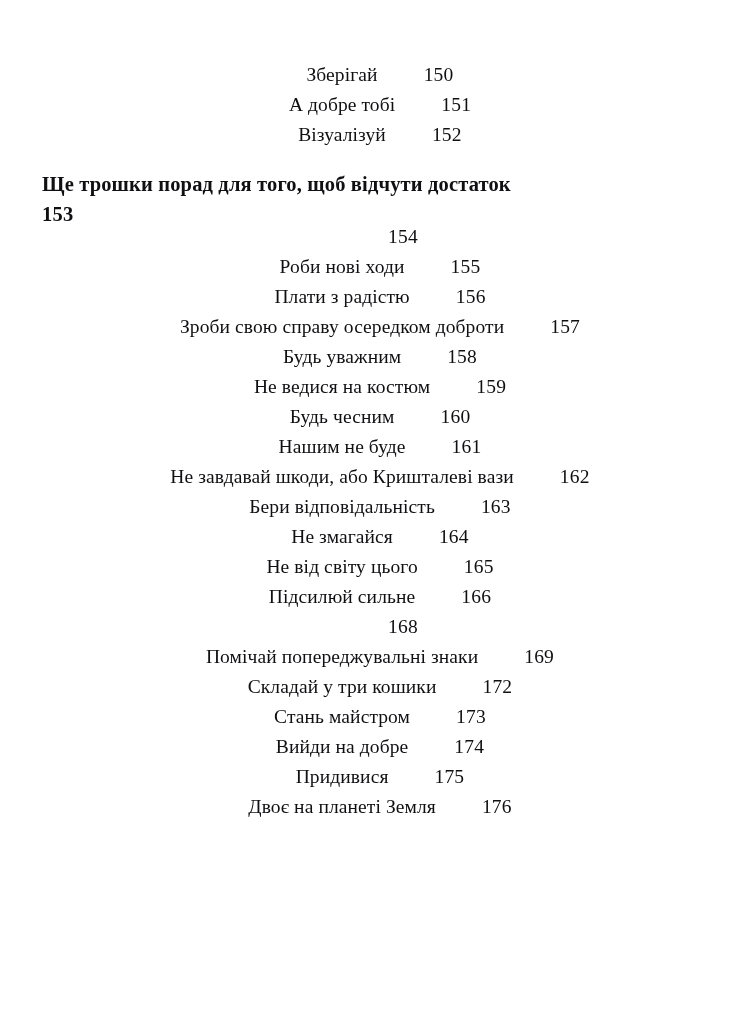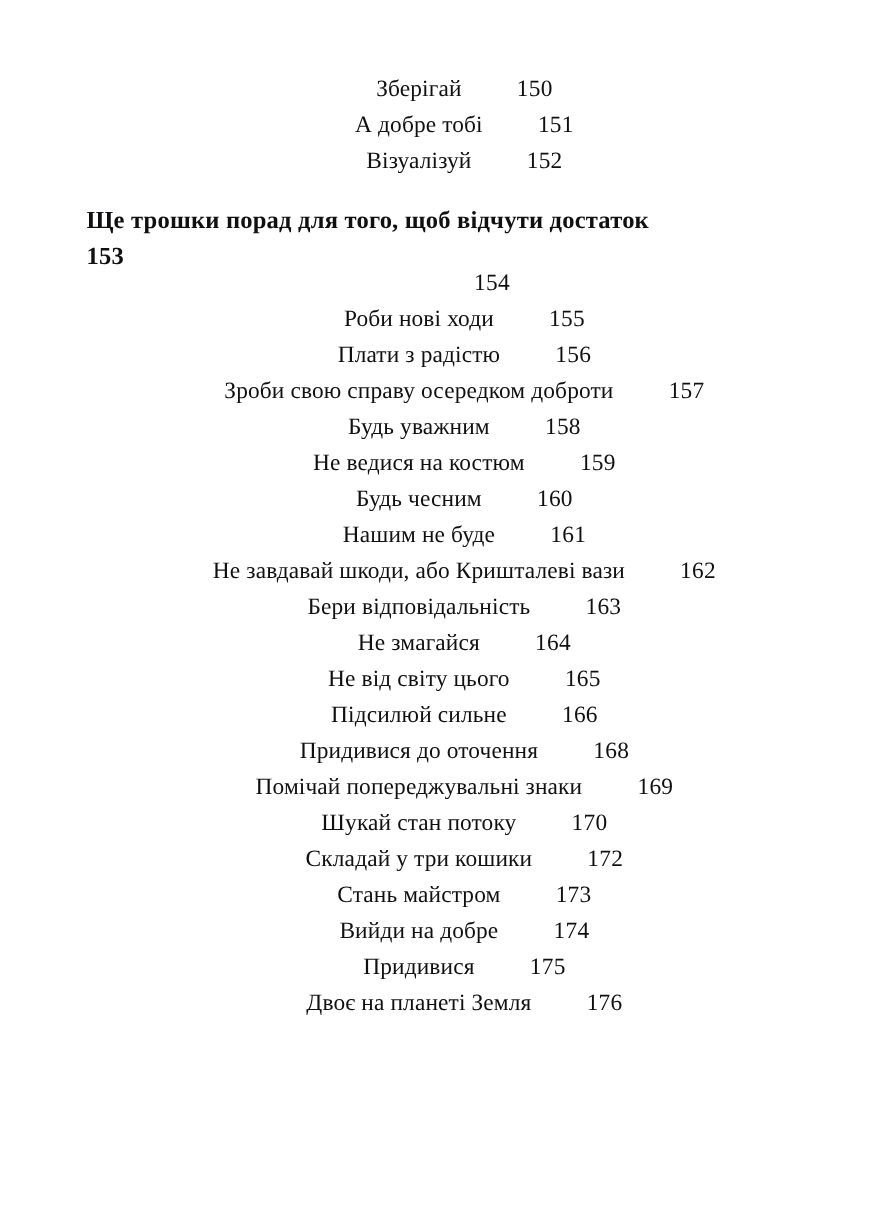--- a/index.html
+++ b/index.html
@@ -32,21 +32,21 @@
   }
 
   
   .toc-entry {
     display: flex;
     flex-direction: row;
     align-items: baseline;
     justify-content: center;
     width: 100%;
     
-    padding-left: 32px;
+    padding-left: 18px;
     box-sizing: border-box;
     height: 30px;
     line-height: 30px;
     white-space: nowrap;
   }
 
   .toc-entry .entry-title {
     font-size: 19.5px;
     letter-spacing: 0.1px;
   }
@@ -67,21 +67,21 @@
     flex-direction: column;
   }
   .toc-entry.is-heading .entry-title {
     font-size: 20.5px;
     font-weight: bold;
     letter-spacing: 0.15px;
   }
   .toc-entry.is-heading .entry-page {
     font-size: 20.5px;
     font-weight: bold;
-    margin-left: 40px;
+    margin-left: 24px;
     text-align: right;
   }
 </style>
 </head>
 <body style="background: rgb(255, 255, 255); color: rgb(16, 15, 18);">
 
 <div id="toc-page">
   <div class="toc-list" id="toc-list">
       <div class="toc-entry">
         <span class="entry-title">Зберігай</span>
@@ -144,30 +144,25 @@
       </div>
       <div class="toc-entry">
         <span class="entry-title">Не від світу цього</span>
         <span class="entry-page">165</span>
       </div>
       <div class="toc-entry">
         <span class="entry-title">Підсилюй сильне</span>
         <span class="entry-page">166</span>
       </div>
       <div class="toc-entry">
-        <span class="entry-title">Придивися до оточення</span>
         <span class="entry-page">168</span>
       </div>
       <div class="toc-entry">
         <span class="entry-title">Помічай попереджувальні знаки</span>
         <span class="entry-page">169</span>
-      </div>
-      <div class="toc-entry">
-        <span class="entry-title">Шукай стан потоку</span>
-        <span class="entry-page">170</span>
       </div>
       <div class="toc-entry">
         <span class="entry-title">Складай у три кошики</span>
         <span class="entry-page">172</span>
       </div>
       <div class="toc-entry">
         <span class="entry-title">Стань майстром</span>
         <span class="entry-page">173</span>
       </div>
       <div class="toc-entry">

